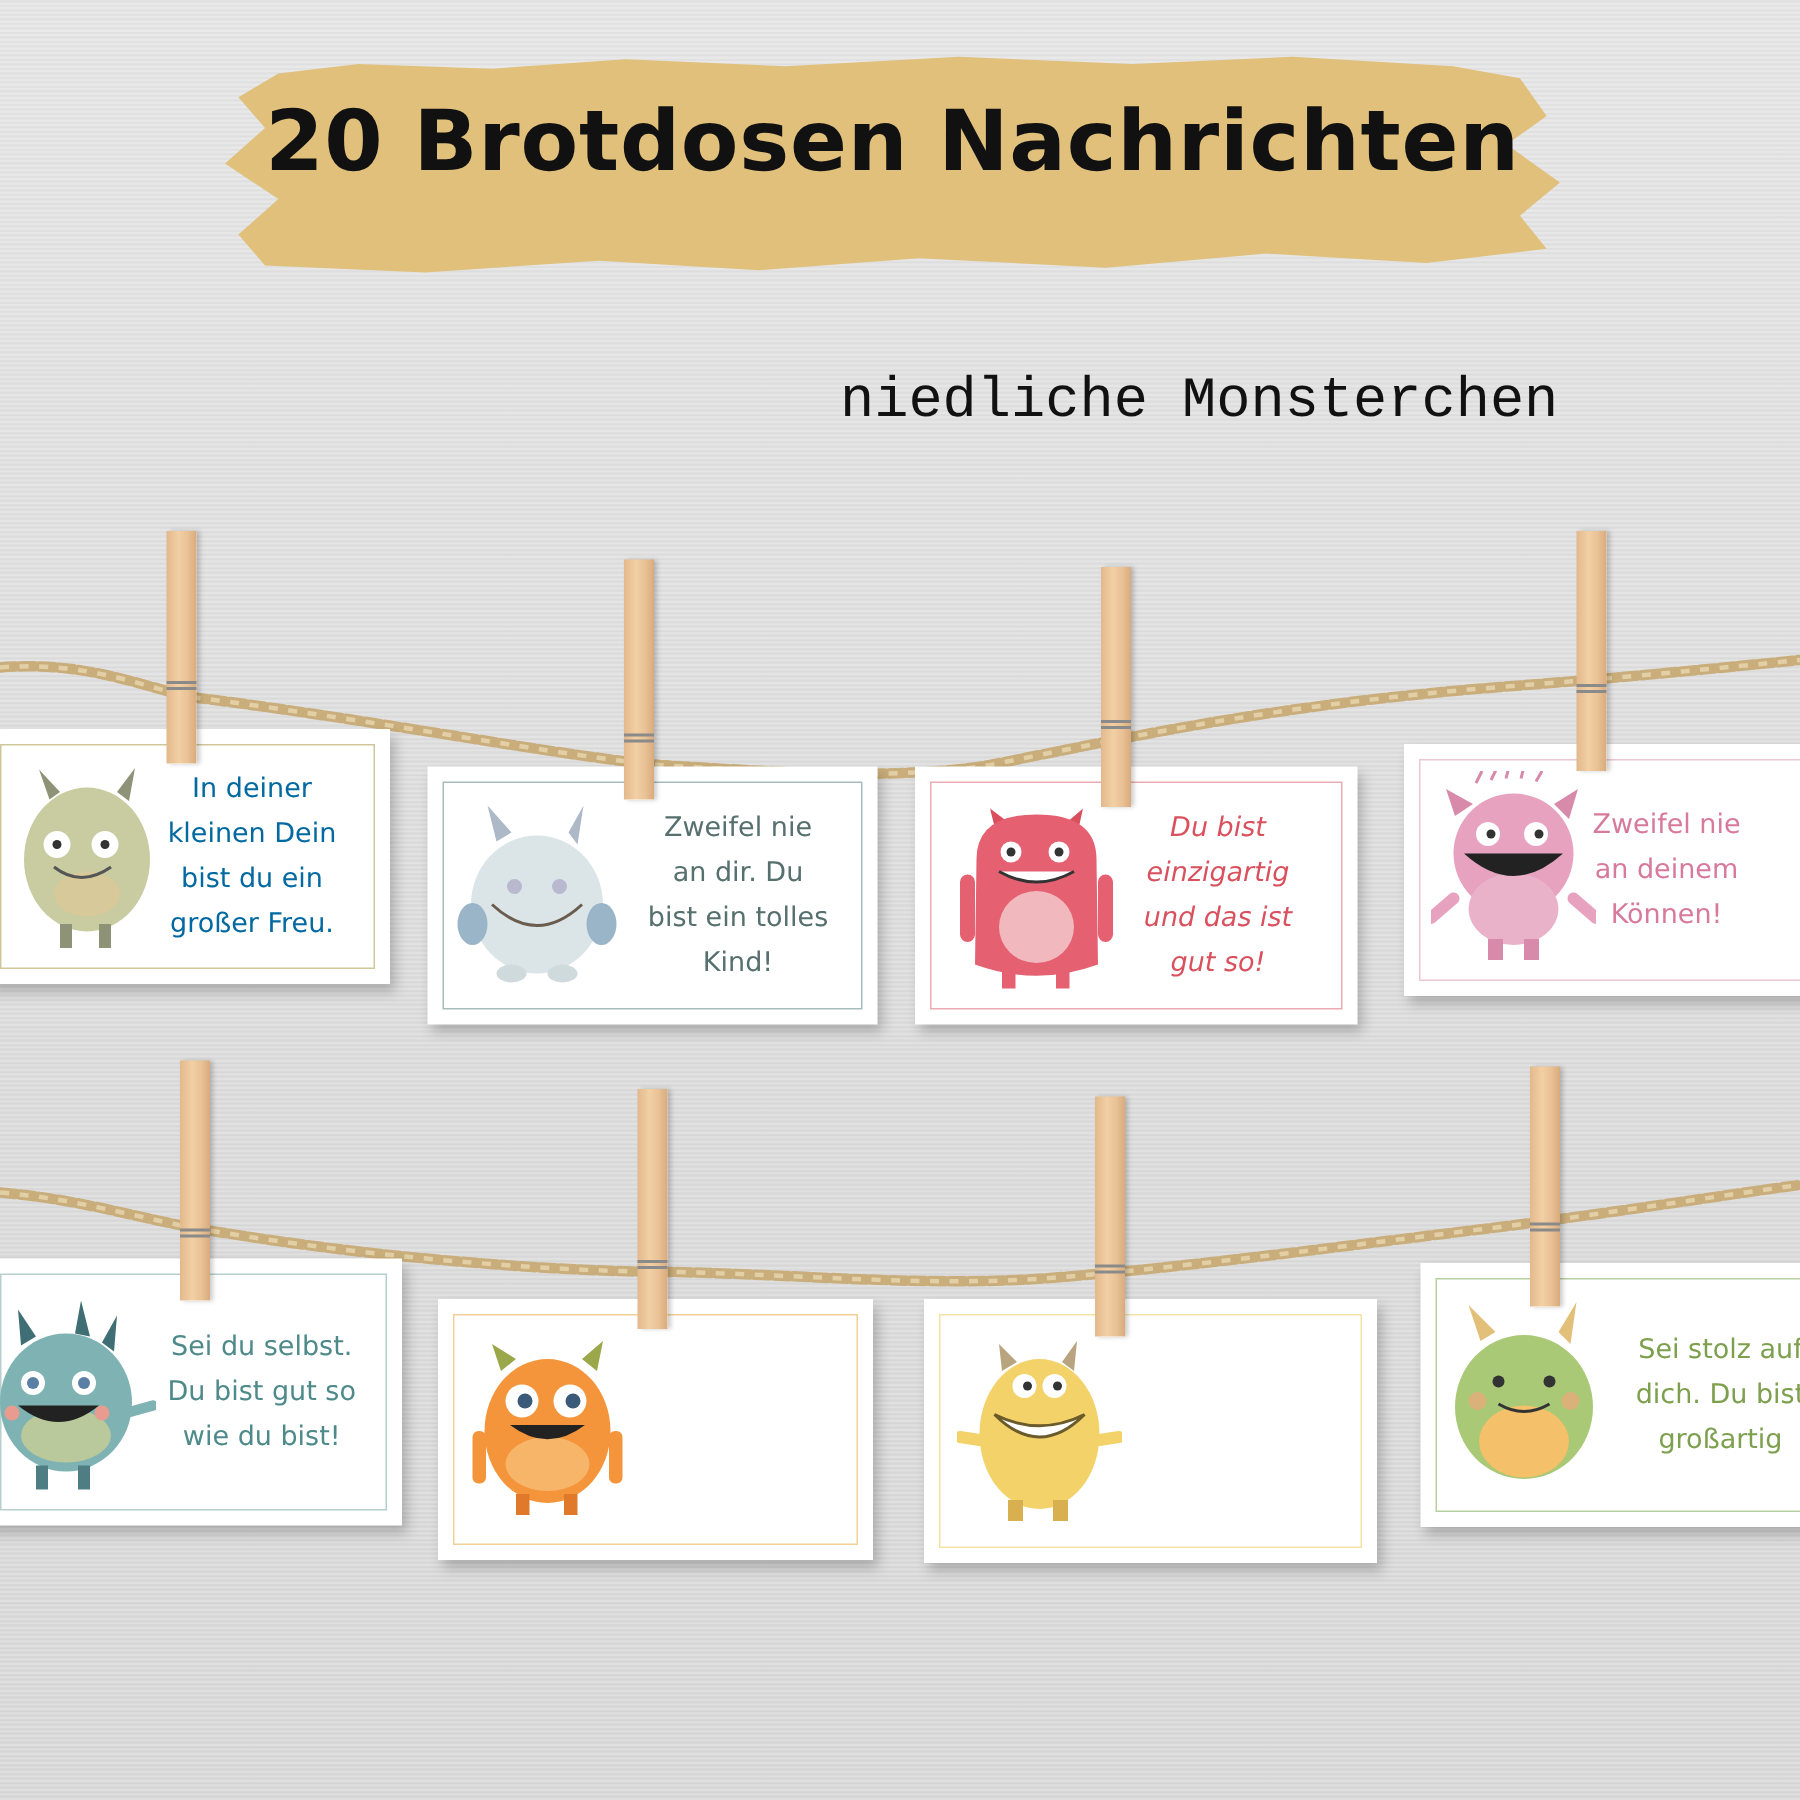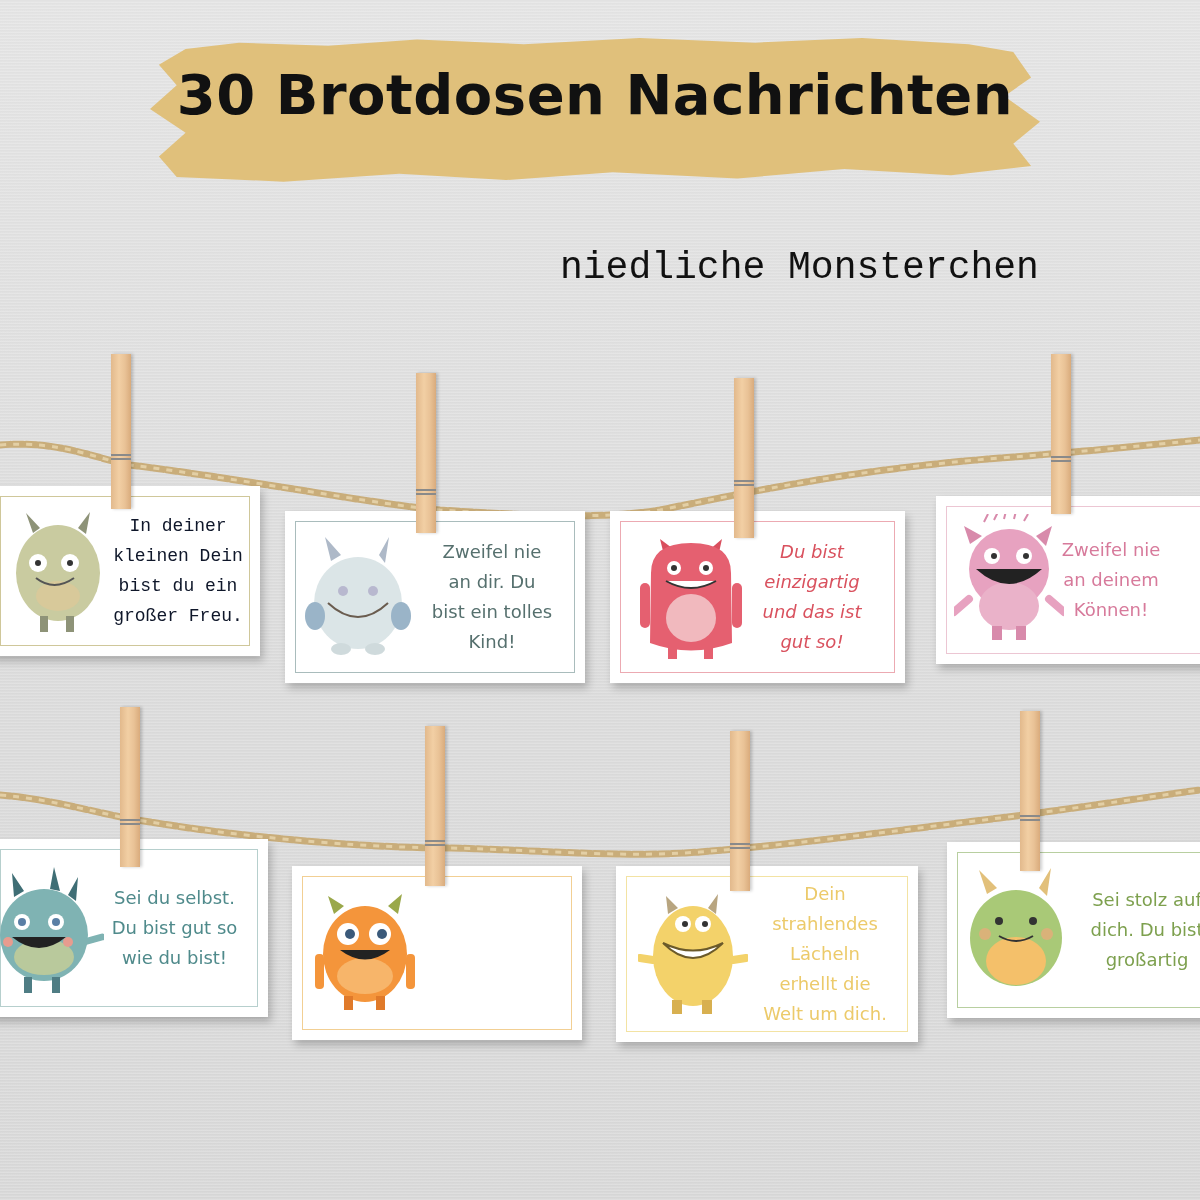--- a/index.html
+++ b/index.html
@@ -49,21 +49,21 @@
     }
     .pin .spring {
       position:absolute; left:0; width:20px; height:6px;
       border-top:2px solid #8a8a8a; border-bottom:2px solid #8a8a8a; box-sizing:border-box;
     }
   </style>
 </head>
 <body>
 
 <div class="brush"></div>
-<div class="title">30 Brotdosen Nachrichten</div>
+<div class="title">20 Brotdosen Nachrichten</div>
 <div class="subtitle">niedliche Monsterchen</div>
 
 <svg class="twine" viewBox="0 0 1200 1200">
   <path d="M0,445 C60,440 100,460 130,465 C250,480 380,505 440,510 C520,515 600,520 660,510 C760,490 850,470 1000,458 C1080,452 1150,445 1200,440" fill="none" stroke="#c9ad7a" stroke-width="7" stroke-dasharray="10 3" stroke-linecap="round"></path>
   <path d="M0,445 C60,440 100,460 130,465 C250,480 380,505 440,510 C520,515 600,520 660,510 C760,490 850,470 1000,458 C1080,452 1150,445 1200,440" fill="none" stroke="#e3cfa5" stroke-width="3" stroke-dasharray="6 7"></path>
   <path d="M0,795 C60,800 100,815 150,822 C260,840 380,848 450,848 C540,850 620,858 700,852 C800,844 900,830 1000,818 C1100,805 1160,795 1200,790" fill="none" stroke="#c9ad7a" stroke-width="7" stroke-dasharray="10 3" stroke-linecap="round"></path>
   <path d="M0,795 C60,800 100,815 150,822 C260,840 380,848 450,848 C540,850 620,858 700,852 C800,844 900,830 1000,818 C1100,805 1160,795 1200,790" fill="none" stroke="#e3cfa5" stroke-width="3" stroke-dasharray="6 7"></path>
 </svg>
 
 <div class="card" style="left:-10px; top:486px; width:270px; height:170px;">
@@ -73,21 +73,21 @@
     <ellipse cx="50" cy="65" rx="42" ry="48" fill="#c9cba0"></ellipse>
     <ellipse cx="50" cy="88" rx="22" ry="15" fill="#d8c99a"></ellipse>
     <circle cx="30" cy="55" r="9" fill="#fff"></circle>
       <circle cx="30" cy="55" r="3" fill="#333"></circle>
     <circle cx="62" cy="55" r="9" fill="#fff"></circle>
       <circle cx="62" cy="55" r="3" fill="#333"></circle>
     <path d="M28,70 Q46,84 66,70" stroke="#555" stroke-width="2" fill="none"></path>
     <rect x="32" y="108" width="8" height="16" fill="#8e9378"></rect>
       <rect x="58" y="108" width="8" height="16" fill="#8e9378"></rect>
   </svg>
-  <div class="msg" style="color:#0f172a; width:140px; right:12px;font-family:Liberation Mono, monospace;">
+  <div class="msg" style="color:#0369a1; width:140px; right:22px;">
       <div>
         <div>In deiner</div>
         <div>kleinen Dein</div>
         <div>bist du ein</div>
         <div>großer Freu.</div>
       </div>
     </div>
 </div>
 
 <div class="card" style="left:285px; top:511px; width:300px; height:172px;">
@@ -215,29 +215,20 @@
     <ellipse cx="55" cy="68" rx="40" ry="50" fill="#f3d26a"></ellipse>
     <circle cx="45" cy="36" r="8" fill="#fff"></circle>
       <circle cx="47" cy="36" r="3" fill="#333"></circle>
     <circle cx="65" cy="36" r="8" fill="#fff"></circle>
       <circle cx="67" cy="36" r="3" fill="#333"></circle>
     <path d="M25,55 Q55,85 85,55 Q55,70 25,55Z" fill="#fff" stroke="#6b5a2a" stroke-width="2"></path>
     <path d="M15,72 L2,70 M95,72 L108,70" stroke="#f3d26a" stroke-width="8" stroke-linecap="round"></path>
     <rect x="34" y="112" width="10" height="14" fill="#d8b050"></rect>
       <rect x="64" y="112" width="10" height="14" fill="#d8b050"></rect>
   </svg>
-  <div class="msg" style="color:#ecca6a;">
-      <div>
-        <div>Dein</div>
-        <div>strahlendes</div>
-        <div>Lächeln</div>
-        <div>erhellt die</div>
-        <div>Welt um dich.</div>
-      </div>
-    </div>
 </div>
 
 <div class="card" style="left:947px; top:842px; width:270px; height:176px;">
   <div class="inner" style="border-color:#b8cfa0;"></div>
   <svg class="monster" viewBox="0 0 110 130" style="top:24px; left:14px;">
     <path d="M26,28 L18,4 L36,22Z M78,22 L90,2 L86,30Z" fill="#e2c07a"></path>
     <ellipse cx="55" cy="72" rx="46" ry="48" fill="#a9c977"></ellipse>
     <ellipse cx="55" cy="95" rx="30" ry="24" fill="#f4c06a"></ellipse>
     <circle cx="38" cy="55" r="4" fill="#333"></circle>
       <circle cx="72" cy="55" r="4" fill="#333"></circle>

